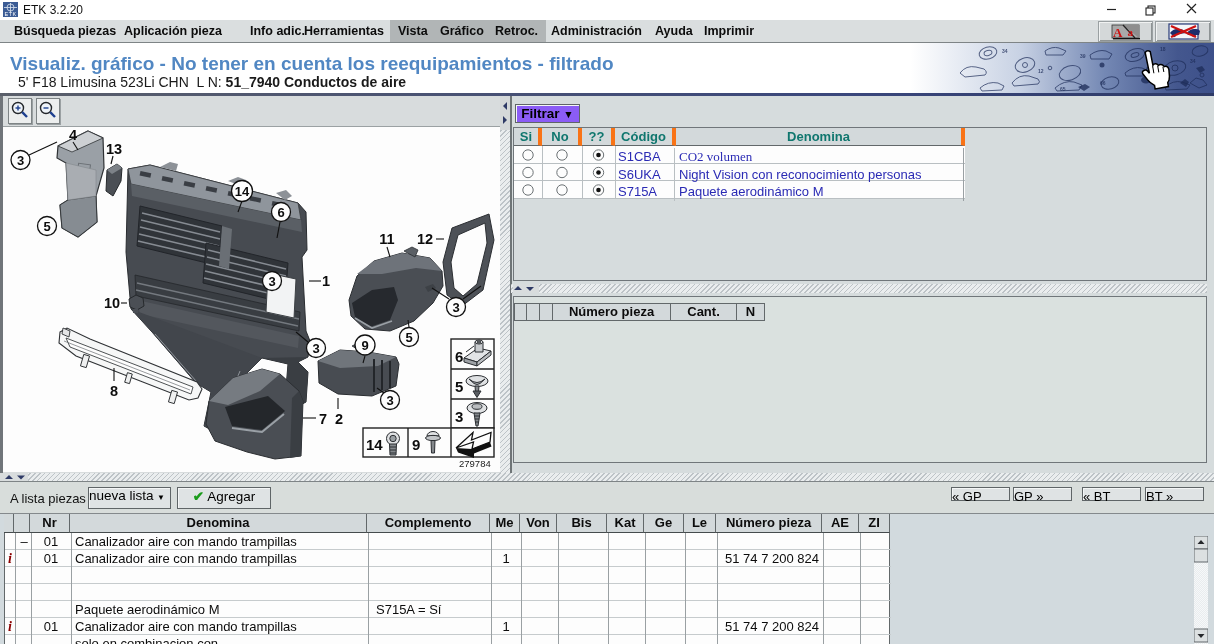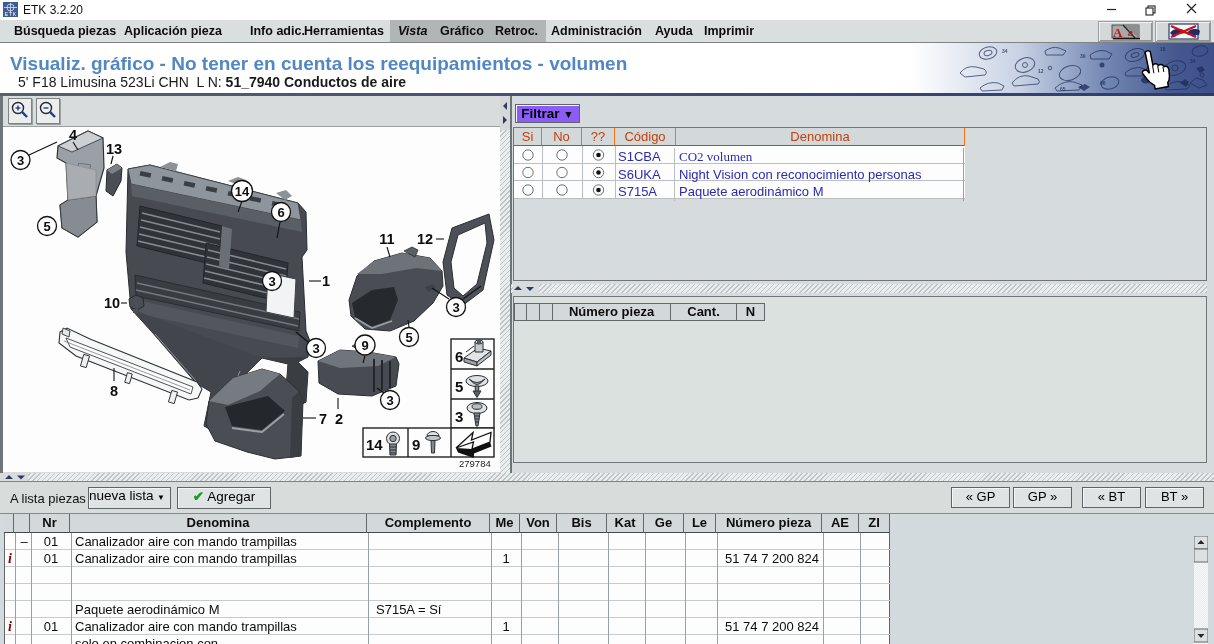--- a/index.html
+++ b/index.html
@@ -54,27 +54,27 @@
 
 #hsplit { left:0; top:473px; width:1214px; height:8px; background:#d8dcdd;
   background-image:repeating-linear-gradient(135deg, #bdc3c7 0 1px, #eaedee 1px 3.5px); }
 #hsplit-cap { left:0; top:473px; width:28px; height:8px; background:#d8dcdd; }
 
 
 #btoolbar { left:0; top:481px; width:1214px; height:32px; background:#d8dddb; border-top:1px solid #7e8486; }
 #lbl-lista { left:10px; top:9px; font-size:13px; color:#111; }
 #dd-lista { left:88px; top:5px; width:83px; height:22px; background:#dfe3e4; border:1px solid #5f6567; box-shadow:inset 1px 1px 0 #f4f6f6; font-size:13.5px; }
 #btn-agregar { left:177px; top:5px; width:94px; height:22px; background:#dfe3e4; border:1px solid #5f6567; box-shadow:inset 1px 1px 0 #f4f6f6; font-size:13.5px; text-align:center; }
-.gpbtn { top:5px; width:59px; height:21px; background:#dfe3e4; border:1px solid #5f6567; box-shadow:inset 1px 1px 0 #f4f6f6; font-size:13px; text-align:center; line-height:18px; }
+.gpbtn { top:5px; width:59px; height:14px; background:#dfe3e4; border:1px solid #5f6567; box-shadow:inset 1px 1px 0 #f4f6f6; font-size:13px; line-height:18px; }
 
 
 #bottomarea { left:0; top:513px; width:1214px; height:131px; background:#d2dade; border-top:1px solid #84898c; }
 
 
-.fh { top:0px; height:18px; background:#d3d9db; border-right:1px solid #f97316; border-bottom:1px solid #62686a; font-size:13px; font-weight:normal; text-align:center; line-height:17px; color:#c2410c; }
+.fh { top:0px; height:18px; background:#d3d9db; border-right:4px solid #f97316; border-bottom:1px solid #62686a; font-size:13px; font-weight:bold; text-align:center; line-height:17px; color:#0f766e; }
 .frow { left:0px; width:451px; height:17.5px; background:#fdfdfd; border-bottom:1px solid #b9bfc2; }
 .fcode { left:104px; width:57px; height:17.5px; font-size:13px; color:#2a2ab4; border-right:1px solid #b9bfc2; }
 .fden { left:165px; width:285px; height:17.5px; font-size:13px; color:#2a2ab4; border-right:1px solid #9aa0a3; }
 #fpanel .fcode, #fpanel .fden { padding-top:1px; white-space:nowrap; overflow:hidden; }
 .fv { position:absolute; width:1px; height:52.5px; background:#b9bfc2; }
 
 
 .nh { top:6px; height:18px; background:#d3d9db; border:1px solid #62686a; border-left:none; font-size:13px; font-weight:bold; text-align:center; line-height:16px; color:#0c0c0c; }
 #npanel .nh:first-child { border-left:1px solid #62686a; }
 
@@ -106,21 +106,21 @@
     <path d="M87 4 L96 13 M96 4 L87 13" stroke="#222" stroke-width="1.2"></path>
   </svg>
 </div>
 
 <div class="abs" id="menubar">
   <div class="abs" id="menuhl"></div>
   <div class="abs mi" style="left:14px;">Búsqueda piezas</div>
   <div class="abs mi" style="left:124px;">Aplicación pieza</div>
   <div class="abs mi" style="left:250px;">Info adic.</div>
   <div class="abs mi" style="left:304px;">Herramientas</div>
-  <div class="abs mi" style="left:398px;font-style:italic;">Vista</div>
+  <div class="abs mi" style="left:398px;">Vista</div>
   <div class="abs mi" style="left:440px;">Gráfico</div>
   <div class="abs mi" style="left:495px;">Retroc.</div>
   <div class="abs mi" style="left:551px;">Administración</div>
   <div class="abs mi" style="left:655px;">Ayuda</div>
   <div class="abs mi" style="left:704px;">Imprimir</div>
   <div class="abs tbtn" style="left:1098px; width:55px; height:21px; top:1px;">
     <svg width="53" height="19" viewBox="0 0 53 19">
       <rect x="13" y="3" width="27" height="13" fill="#a9a9a9" stroke="#333" stroke-width="0.8"></rect>
       <path d="M24,3 L40,3 L40,16 Z" fill="#8e8e8e"></path>
       <line x1="24" y1="3" x2="36" y2="16" stroke="#222" stroke-width="1.2"></line>
@@ -185,21 +185,21 @@
       <circle cx="152" cy="22" r="2.5"></circle>
       <path d="M128,44 l7,-3 l5,3 l-6,4 Z"></path>
     </g>
   </svg>
   <svg class="abs" style="left:1135px; top:5px; width:40px; height:43px;" viewBox="0 0 40 43">
     <g transform="rotate(-10 20 20)">
       <path d="M13,3 q2.6,-2.6 5.2,0 l0.2,14 q1,-1.5 3.3,-0.9 q1.6,0.5 2,2 q2,-1 3.8,0 q1.5,0.8 1.8,2.2 q2,-0.5 3.2,0.8 q1,1.1 0.9,3 l-0.6,6.5 q-0.5,3.8 -2.8,6 l0,4 l-13.5,0 l0,-3.6 q-3.8,-2.8 -5.8,-6.6 l-3.6,-6.6 q-1.1,-2.4 1.4,-3.3 q2.4,-0.8 3.8,1.4 l1.3,2.2 Z" fill="#fff" stroke="#000" stroke-width="1.5"></path>
       <path d="M18,18 l0,7 M23,18.5 l0,6.5 M28,20 l0,5.5" stroke="#000" stroke-width="1" fill="none"></path>
     </g>
   </svg>
-  <div class="abs" id="btitle">Visualiz. gráfico - No tener en cuenta los reequipamientos - volumen</div>
+  <div class="abs" id="btitle">Visualiz. gráfico - No tener en cuenta los reequipamientos - filtrado</div>
   <div class="abs" id="bsub">5' F18 Limusina 523Li CHN&nbsp; L N: <b>51_7940 Conductos de aire</b></div>
 </div>
 <div class="abs" id="banner-border"></div>
 
 <div class="abs" id="diagpanel"></div>
 <div class="abs" id="diagtools">
   <div class="abs zbtn" style="left:5px;">
     <svg width="21" height="22" viewBox="0 0 21 22">
       <circle cx="9" cy="9" r="5.5" fill="#eef3f8" stroke="#23262a" stroke-width="1.4"></circle>
       <line x1="6.5" y1="9" x2="11.5" y2="9" stroke="#1d3f8f" stroke-width="1.4"></line>

